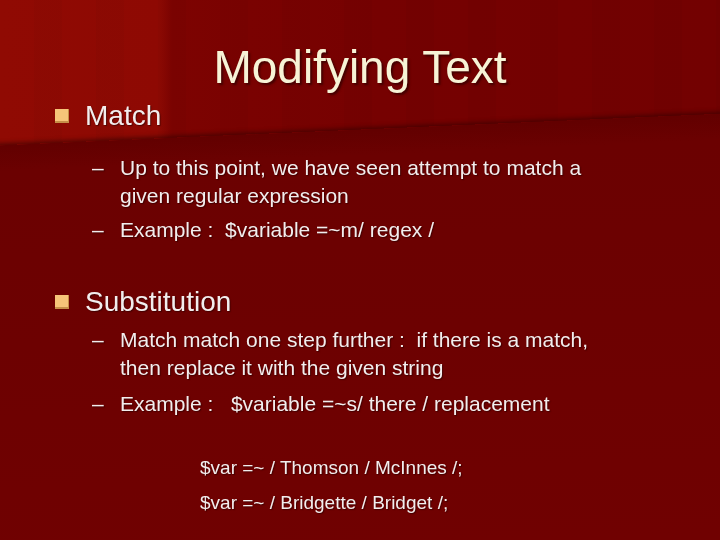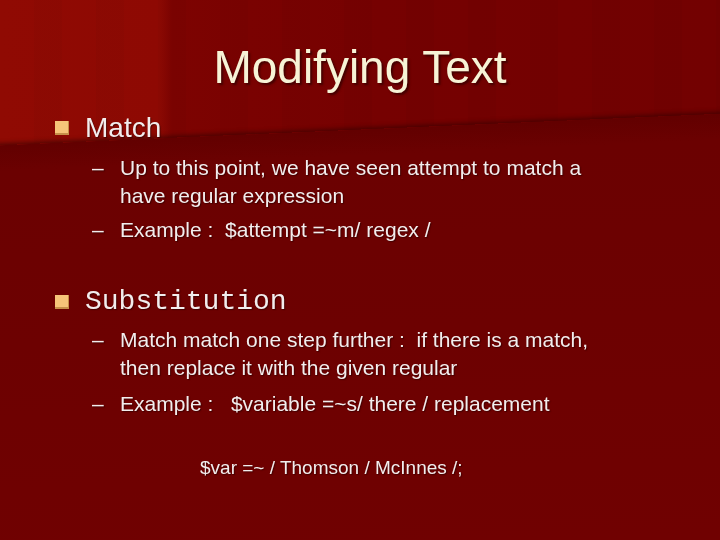--- a/index.html
+++ b/index.html
@@ -71,58 +71,59 @@
 </style>
 </head>
 <body>
 
 <div class="slide">
   <div class="bg-top"></div>
   <div class="bg-bottom"></div>
 
   <h1 class="title">Modifying Text</h1>
 
-  <div class="bullet-row" style="top:112px;">
+  <div class="bullet-row" style="top:100px;">
     <span class="bullet-sq"></span>
     <span>Match</span>
   </div>
 
   <div class="sub" style="top:154px;">
     <div class="sub-item">
       <span class="dash">–</span>
       <div class="sub-lines">
         <div class="subline">Up to this point, we have seen attempt to match a</div>
-        <div class="subline">have regular expression</div>
+        <div class="subline">given regular expression</div>
       </div>
     </div>
     <div class="sub-item">
       <span class="dash">–</span>
       <div class="sub-lines">
-        <div class="subline">Example :  $attempt =~m/ regex /</div>
+        <div class="subline">Example :  $variable =~m/ regex /</div>
       </div>
     </div>
   </div>
 
-  <div class="bullet-row" style="top:286px;font-family:Liberation Mono, monospace;">
+  <div class="bullet-row" style="top:286px;">
     <span class="bullet-sq"></span>
     <span>Substitution</span>
   </div>
 
   <div class="sub" style="top:326px;">
     <div class="sub-item">
       <span class="dash">–</span>
       <div class="sub-lines">
         <div class="subline">Match match one step further :  if there is a match,</div>
-        <div class="subline">then replace it with the given regular</div>
+        <div class="subline">then replace it with the given string</div>
       </div>
     </div>
     <div class="sub-item gap8">
       <span class="dash">–</span>
       <div class="sub-lines">
         <div class="subline">Example :   $variable =~s/ there / replacement</div>
       </div>
     </div>
   </div>
 
   <div class="code">
     <div class="code-line">$var =~ / Thomson / McInnes /;</div>
+    <div class="code-line">$var =~ / Bridgette / Bridget /;</div>
   </div>
 </div>
 
 </body></html>

